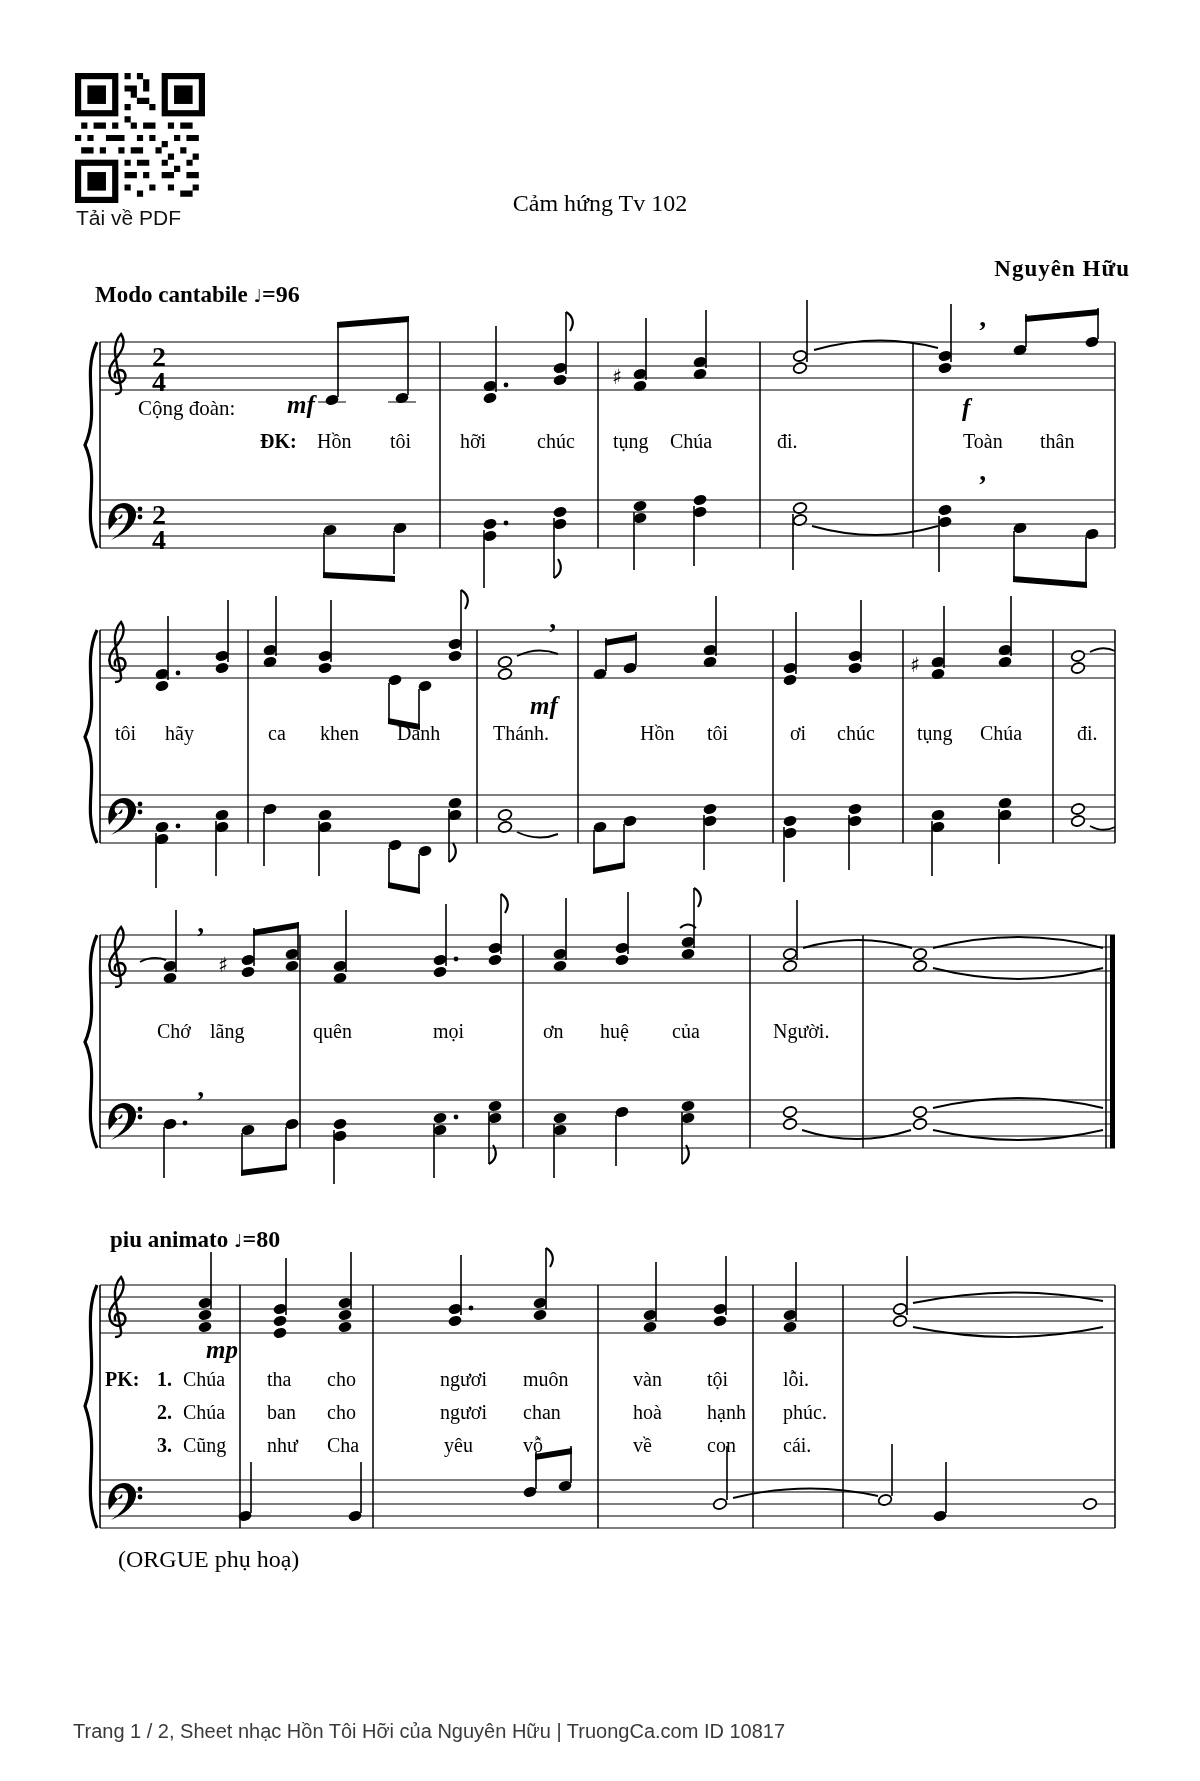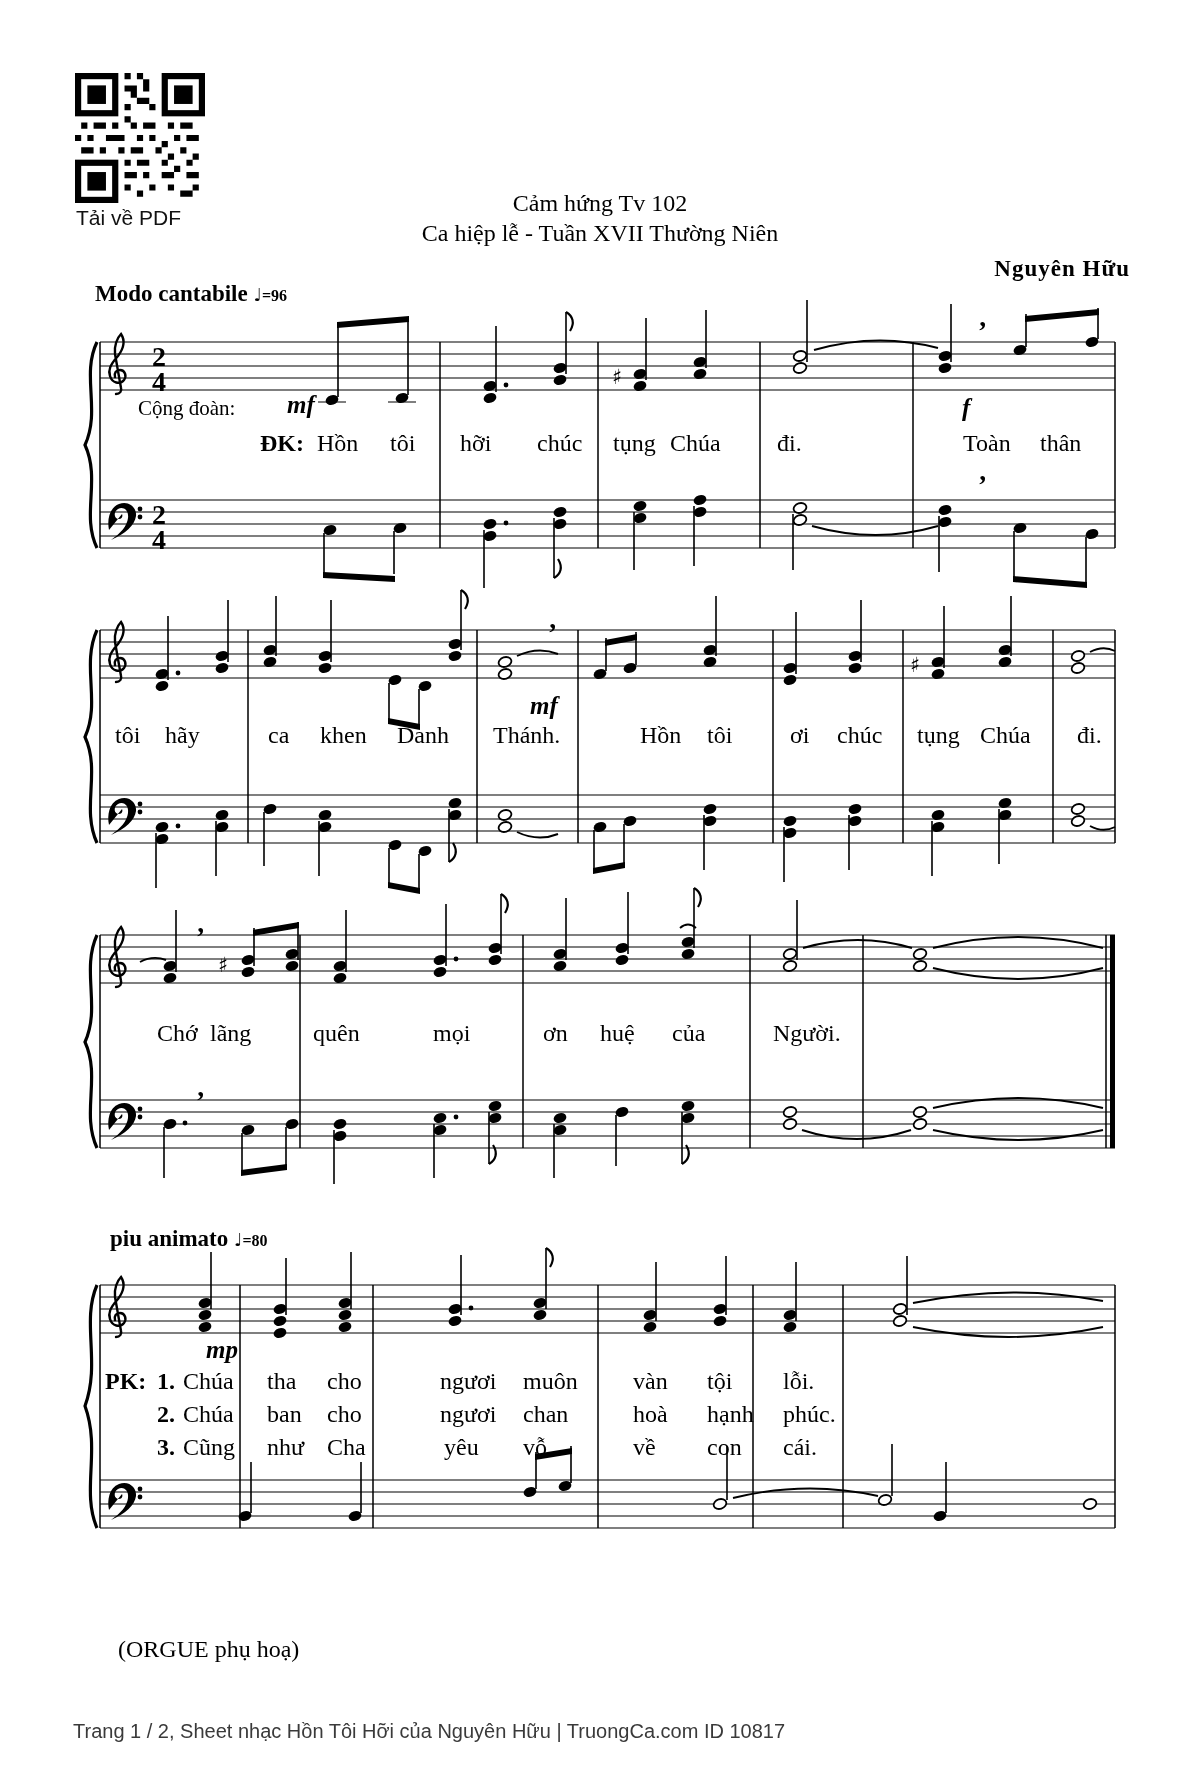--- a/index.html
+++ b/index.html
@@ -5,28 +5,28 @@
   html,body{margin:0;padding:0;background:#e8e8e8}
   #page{position:relative;width:1200px;height:1781px;margin:0 auto;background:#ffffff;
         font-family:"Liberation Serif",serif;color:#000;overflow:hidden}
   .abs{position:absolute}
   .title{left:0;top:78px;width:100%;text-align:center;font-family:"Liberation Sans",sans-serif;
          font-weight:bold;font-size:58px;line-height:1.1;letter-spacing:1px}
   .sub{left:0;width:100%;text-align:center;font-size:24px}
   .composer{right:70px;top:256px;font-size:23px;font-weight:bold;letter-spacing:1px}
   .tempo{font-weight:bold;font-size:23px;white-space:nowrap}
   .tempo .nq{font-family:"DejaVu Sans",sans-serif;font-weight:bold;font-size:18px}
-  .tempo .bpm{font-size:16px}
+  .tempo .bpm{font-size:24px}
   .dyn{position:absolute;font-style:italic;font-weight:bold;font-size:25px;
        font-family:"Liberation Serif",serif}
   .lbl{position:absolute;font-size:21px;white-space:nowrap}
   .u{}
   .b{font-weight:bold}
   .lyr{position:absolute;left:0;top:0;width:100%;height:0}
-  .lyr span{position:absolute;font-size:24px;white-space:nowrap}
+  .lyr span{position:absolute;font-size:20px;white-space:nowrap}
   .orgue{font-size:24px}
   .footer{left:73px;top:1720px;font-family:"Liberation Sans",sans-serif;font-size:20px;color:#3a3a3a;
           white-space:nowrap}
   .qrwrap{left:75px;top:73px;width:140px;cursor:pointer}
   .qrcap{left:76px;top:206px;font-family:"Liberation Sans",sans-serif;font-size:21px;color:#111}
   svg.score{position:absolute;left:0;top:0;pointer-events:none}
   
   .sl{stroke:#000;stroke-width:1.1}
   .bl{stroke:#000;stroke-width:1.5}
   .st{stroke:#000;stroke-width:1.6}
@@ -59,21 +59,20 @@
       <g transform="translate(0,84)">
           <rect x="3" y="3" width="36" height="36" fill="none" stroke="#000" stroke-width="6"></rect>
           <rect x="12" y="12" width="18" height="18" fill="#000"></rect>
         </g>
       <path fill="#000" d="M48,0h6v6h-6z M60,0h6v6h-6z M48,12h12v6h-12z M66,6h6v12h-6z M54,18h6v6h-6z M48,30h6v6h-6z M60,24h12v6h-12z M72,30h6v6h-6z M48,42h6v6h-6z M6,48h6v6h-6z M18,48h12v6h-12z M36,48h6v6h-6z M54,48h6v6h-6z M66,48h12v6h-12z M90,48h6v6h-6z M102,48h12v6h-12z M0,60h6v6h-6z M12,60h6v6h-6z M30,60h18v6h-18z M60,60h6v6h-6z M72,60h6v6h-6z M84,66h6v6h-6z M96,60h6v6h-6z M108,60h12v6h-12z M6,72h12v6h-12z M24,72h6v6h-6z M42,72h6v6h-6z M54,72h12v6h-12z M78,72h6v6h-6z M90,78h6v6h-6z M102,72h6v6h-6z M114,78h6v6h-6z M48,84h6v6h-6z M60,84h12v6h-12z M84,84h6v6h-6z M96,90h6v6h-6z M108,84h6v6h-6z M48,96h12v6h-12z M66,96h6v6h-6z M84,96h12v6h-12z M108,96h12v6h-12z M48,108h6v6h-6z M60,114h6v6h-6z M72,108h6v6h-6z M90,108h6v6h-6z M102,114h12v6h-12z M114,108h6v6h-6z"></path>
     </svg>
   </div>
   <div class="abs qrcap">Tải về PDF</div>
 
   <div class="abs sub" style="top:190px">Cảm hứng Tv 102</div>
-  <div class="abs sub" style="top:220px">Ca hiệp lễ - Tuần XVII Thường Niên</div>
   <div class="abs composer">Nguyên Hữu</div>
 
   <div class="abs tempo" style="left:95px;top:281px"><span>Modo cantabile</span> <span class="nq">♩</span><span class="bpm">=96</span></div>
   <div class="abs tempo" style="left:110px;top:1226px"><span>piu animato</span> <span class="nq">♩</span><span class="bpm">=80</span></div>
 
   <svg class="score" width="1200" height="1781" viewBox="0 0 1200 1781">
     <defs>
       <g id="tclef">
         <path class="clef" d="M10,62 C14,62 16,59 15,56 L9,22 C8,14 11,6 15,2 C19,8 18,16 12,24 C4,33 2,38 4,44 C6,51 14,53 18,48 C21,44 19,38 14,38 C10,38 8,41 9,45"></path>
       </g>
@@ -495,16 +494,16 @@
     <span style="left:183px">Cũng</span>
     <span style="left:267px">như</span>
     <span style="left:327px">Cha</span>
     <span style="left:444px">yêu</span>
     <span style="left:523px">vỗ</span>
     <span style="left:633px">về</span>
     <span style="left:707px">con</span>
     <span style="left:783px">cái.</span>
   </div>
 
-  <div class="lbl u orgue" style="left:118px;top:1636px">(ORGUE phụ hoạ)</div>
+  <div class="lbl u orgue" style="left:118px;top:1546px">(ORGUE phụ hoạ)</div>
 
   <div class="abs footer">Trang 1 / 2, Sheet nhạc Hồn Tôi Hỡi của Nguyên Hữu  | TruongCa.com ID 10817</div>
 </div>
 
 </body></html>

